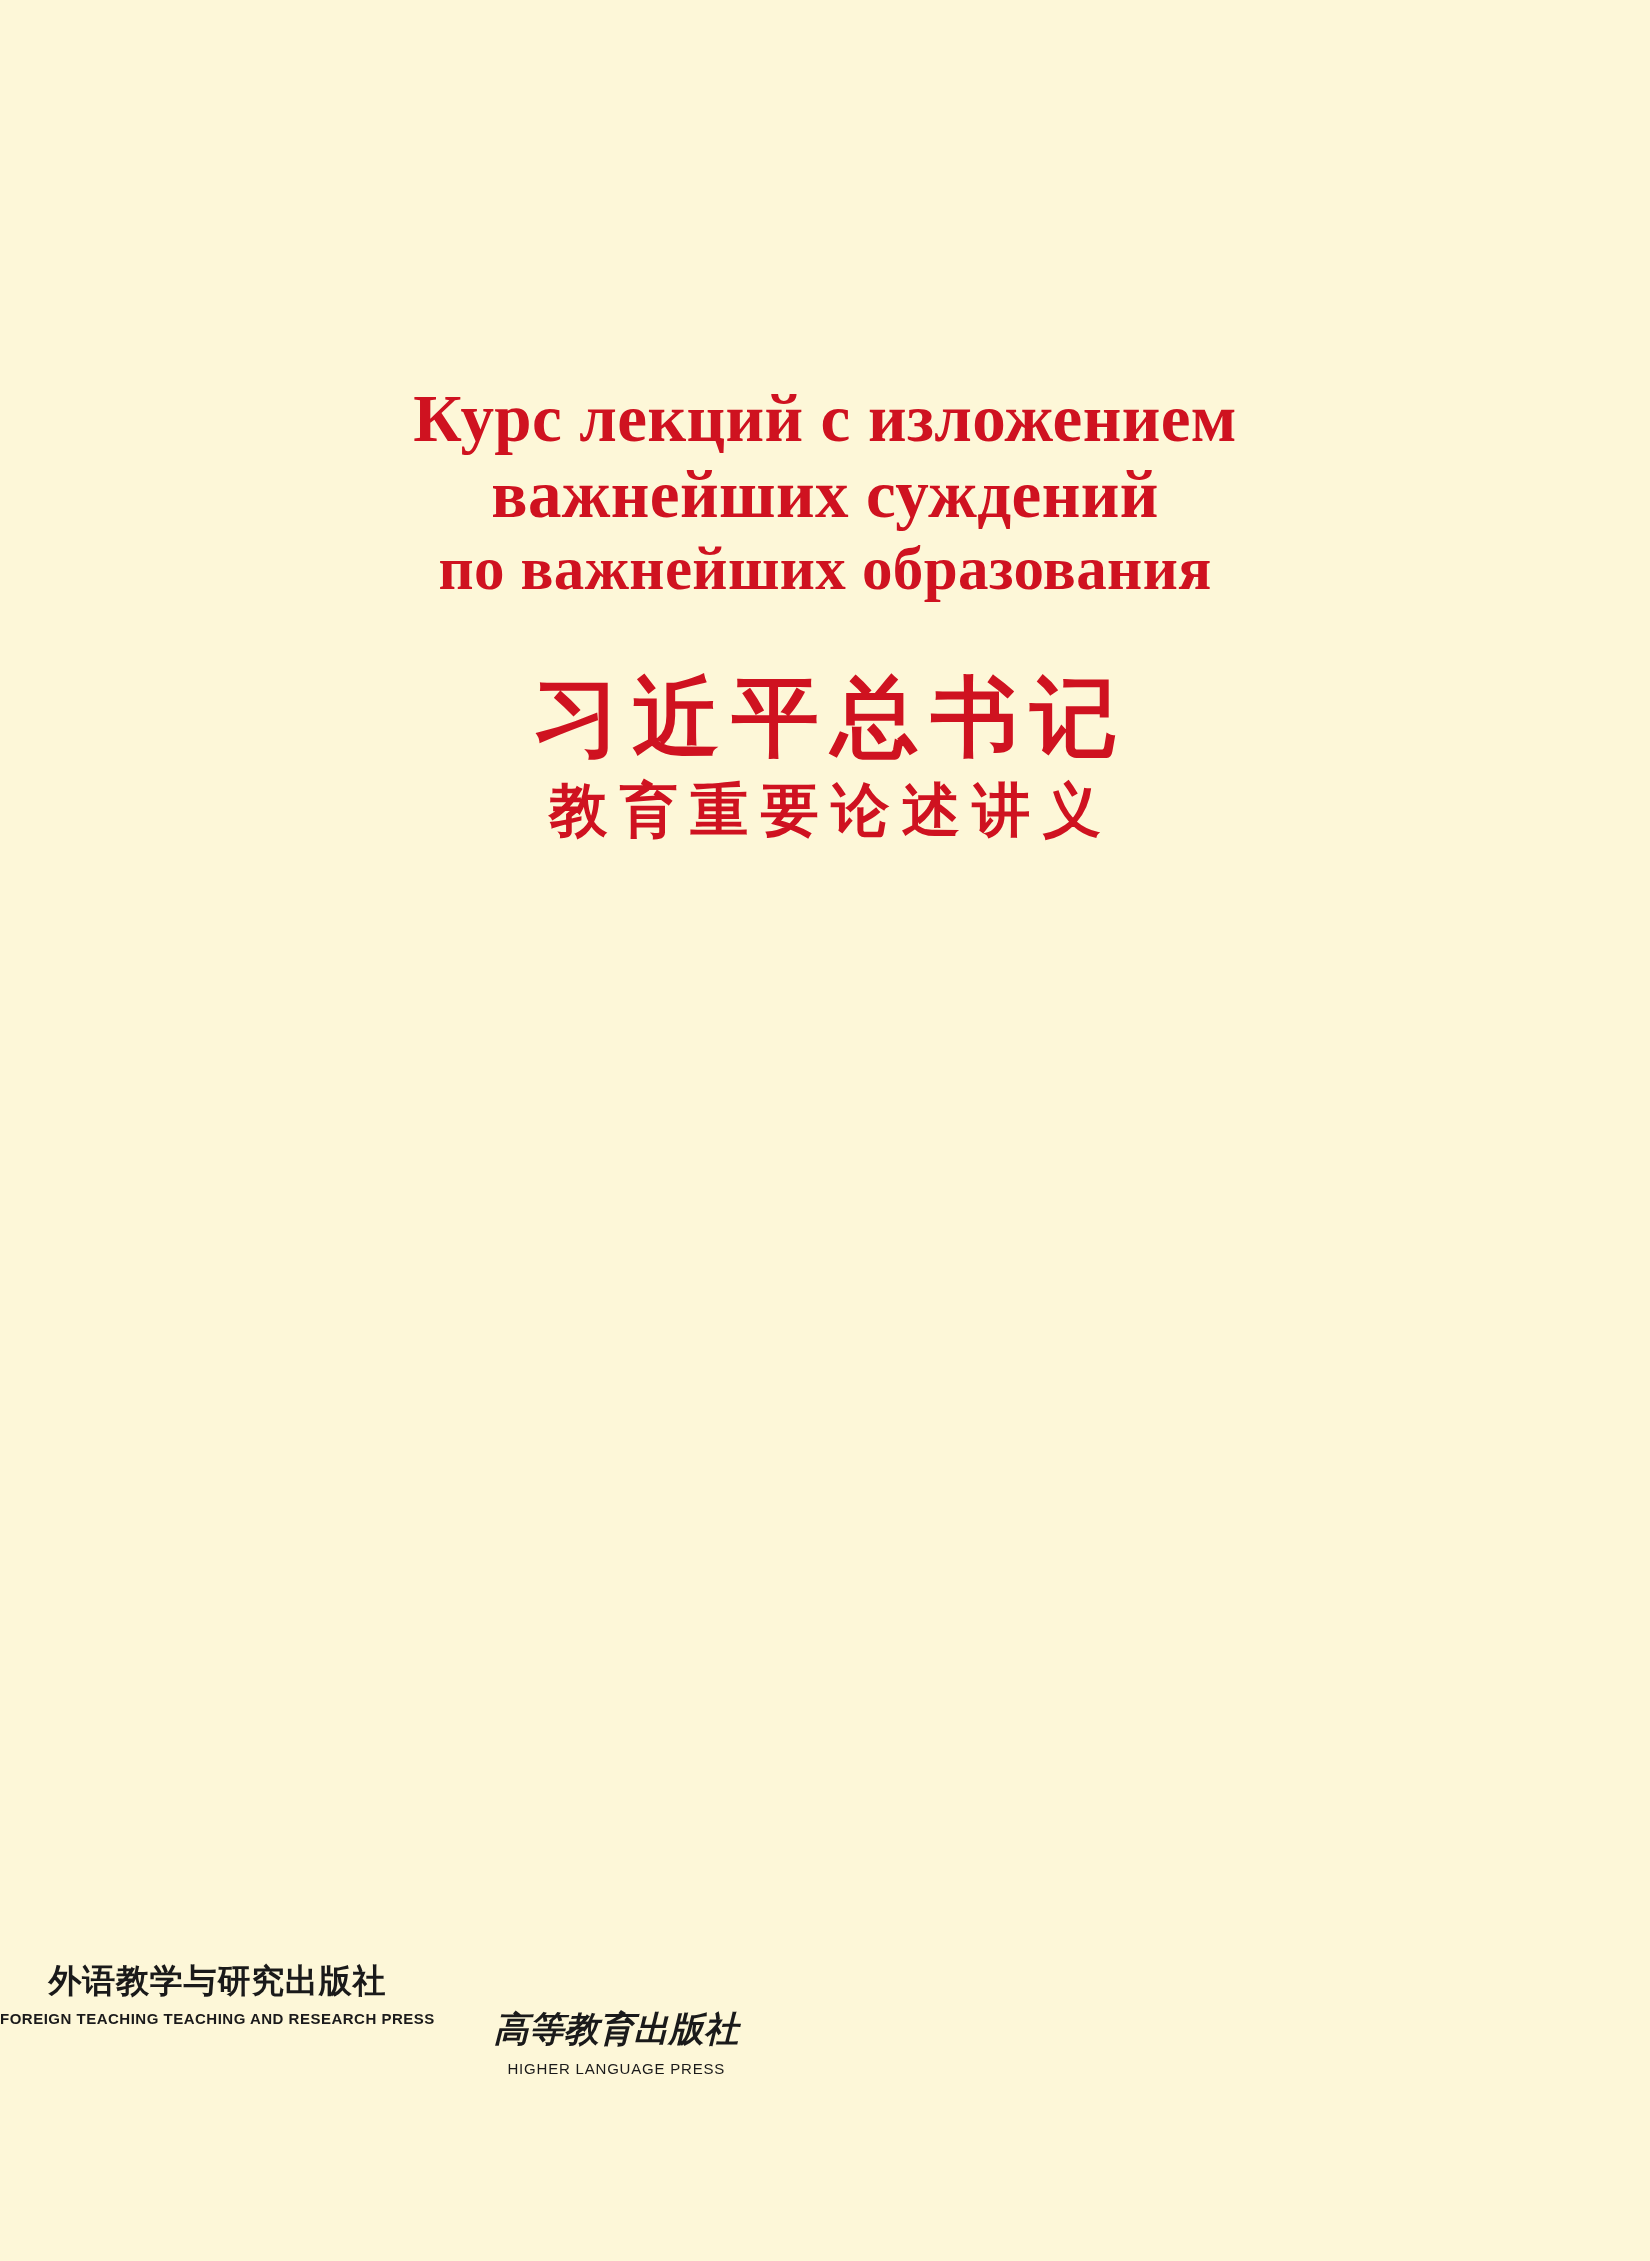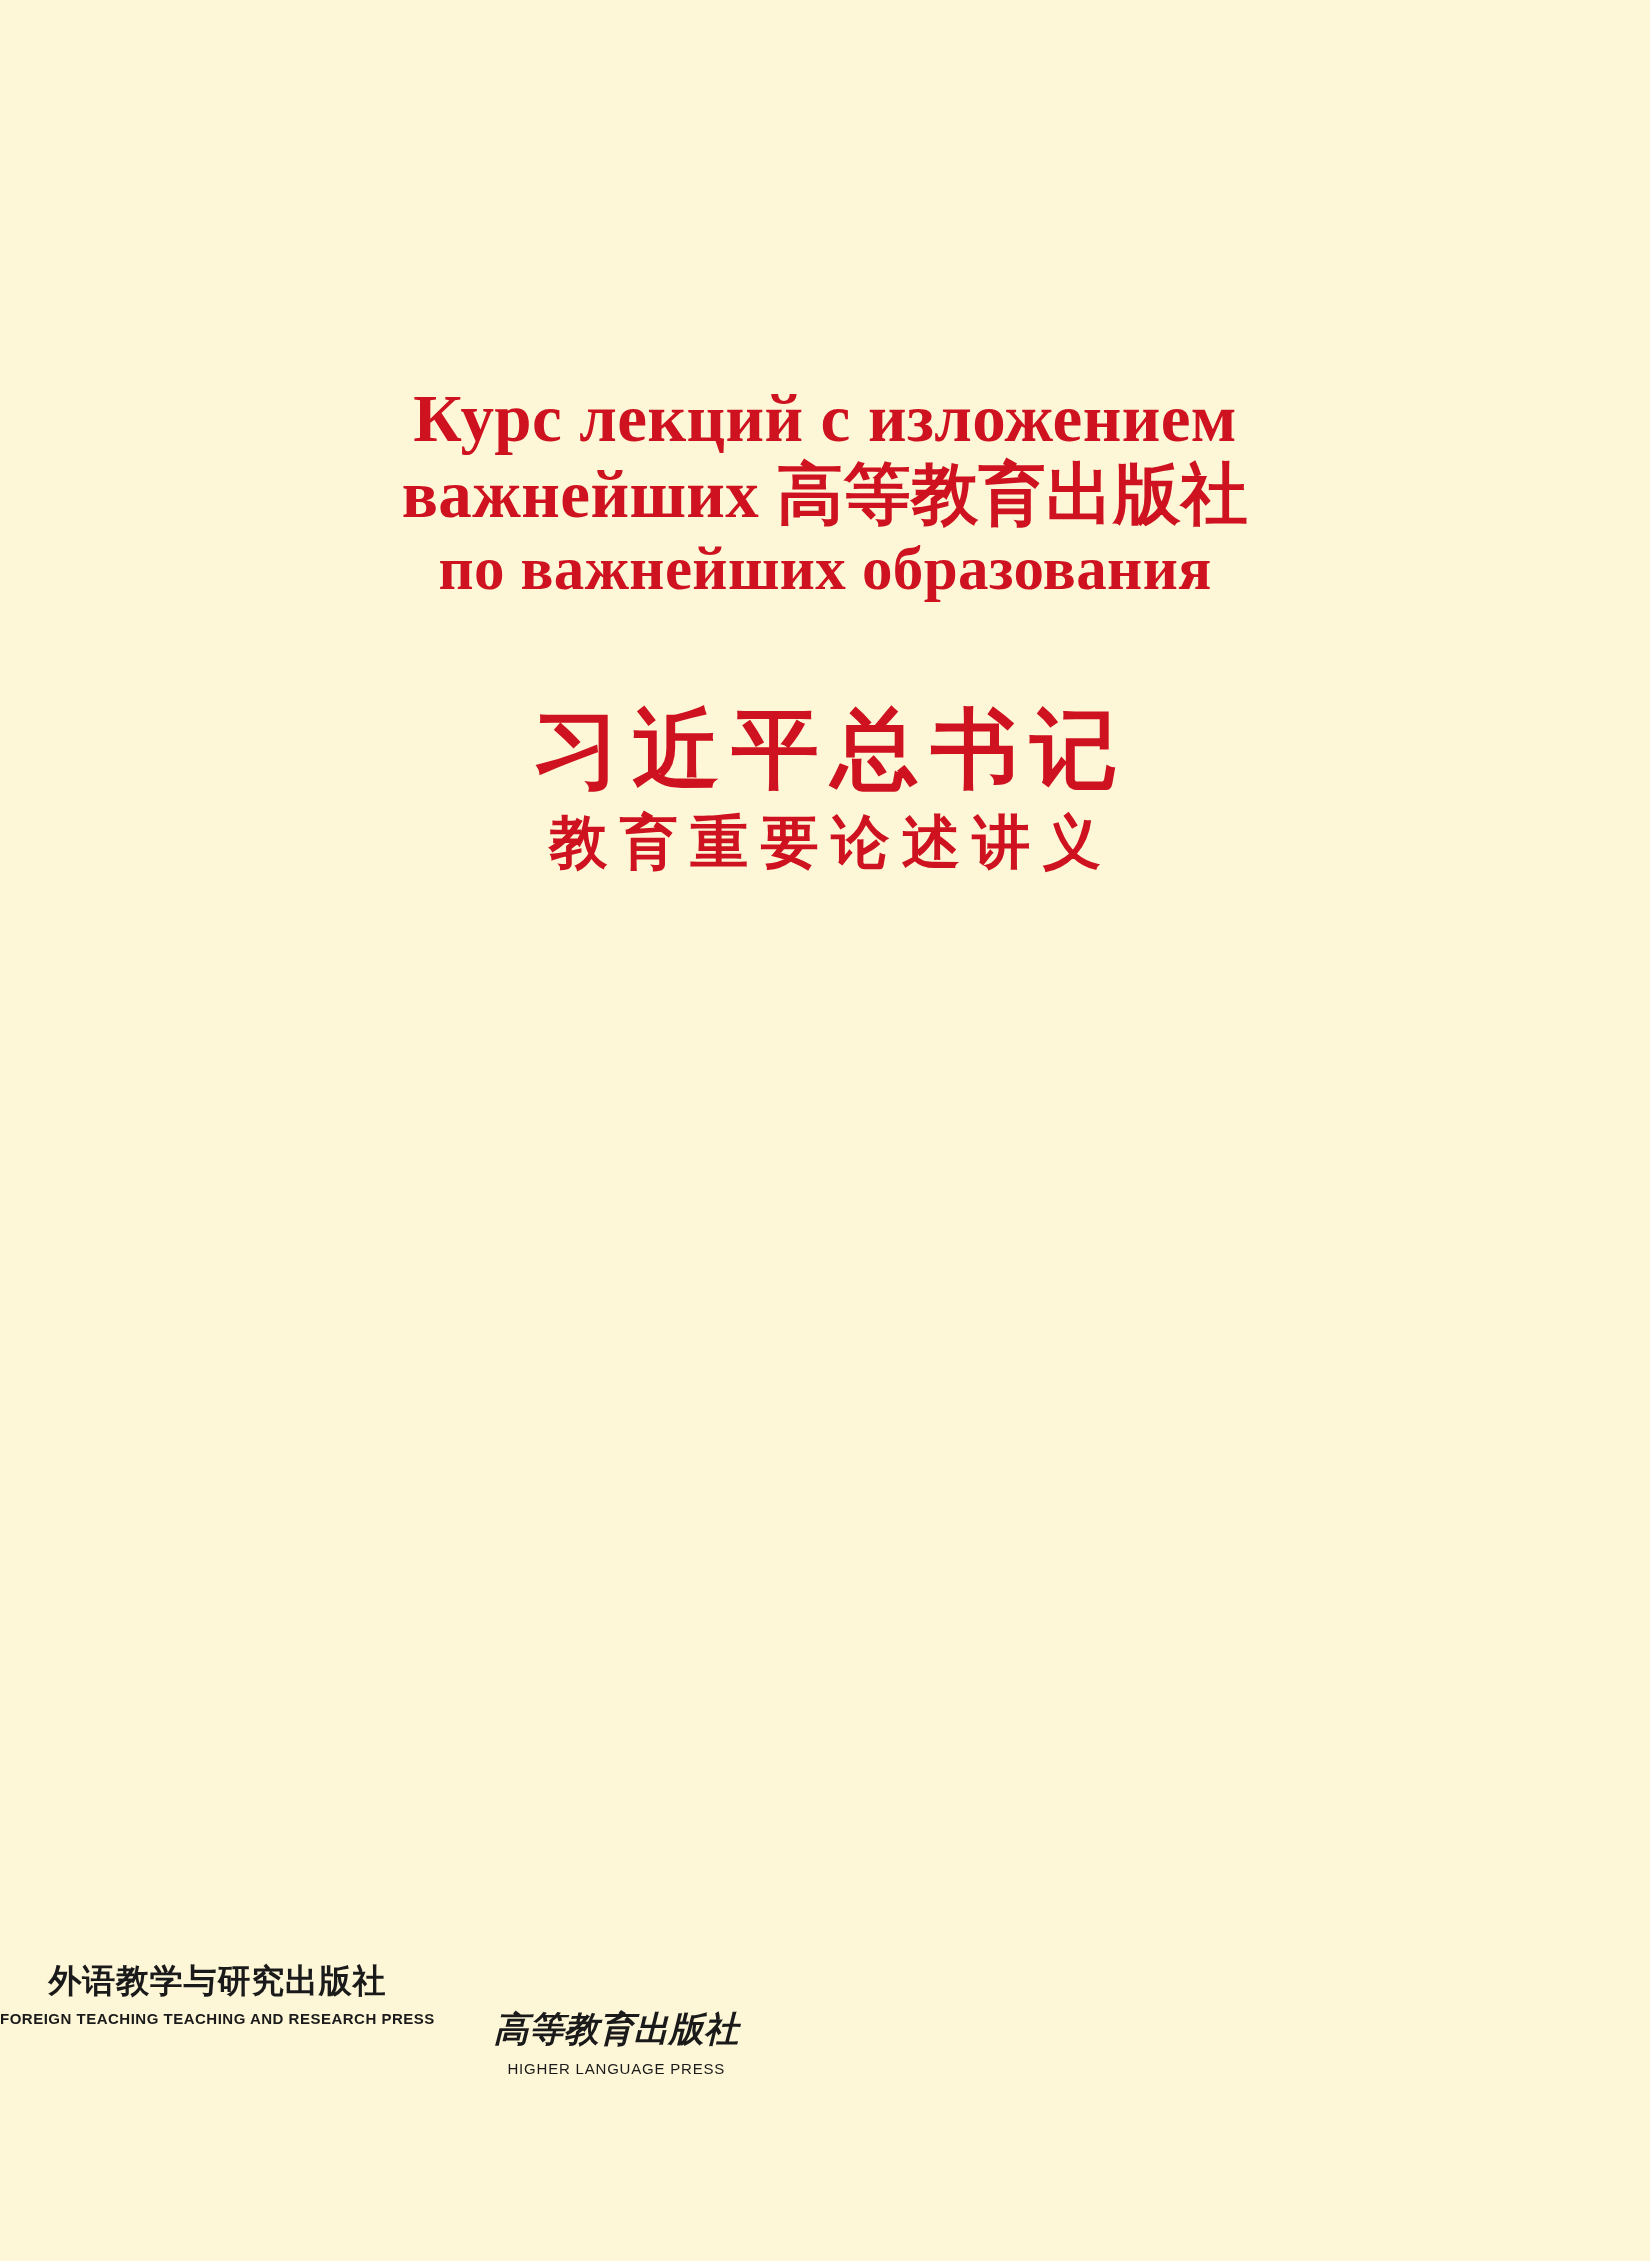--- a/index.html
+++ b/index.html
@@ -45,21 +45,21 @@
     letter-spacing: 1.6px;
     line-height: 1.18;
   }
   .title-ru .ru-line-4 {
     font-size: 61px;
     line-height: 1.2;
   }
 
   
   .title-zh {
-    margin-top: 88px;
+    margin-top: 56px;
     text-align: center;
     color: #cf1220;
     font-family: "DejaVu Sans", sans-serif;
     font-weight: bold;
   }
   .title-zh .zh-line-1 {
     font-size: 87px;
     letter-spacing: 12.5px;
     line-height: 1.28;
     text-indent: 12.5px;
@@ -113,21 +113,21 @@
     letter-spacing: 0.8px;
   }
 </style>
 </head>
 <body>
 
 <div class="page">
 
   <div class="title-ru">
     <div class="ru-line-1">Курс лекций с изложением</div>
-    <div class="ru-line-2">важнейших 高等教育出版社</div>
+    <div class="ru-line-2">важнейших суждений</div>
     <div class="ru-line-4">по важнейших образования</div>
   </div>
 
   <div class="title-zh">
     <div class="zh-line-1">习近平总书记</div>
     <div class="zh-line-2">教育重要论述讲义</div>
   </div>
 
   <div class="publishers">
     <div class="publisher fltrp">

